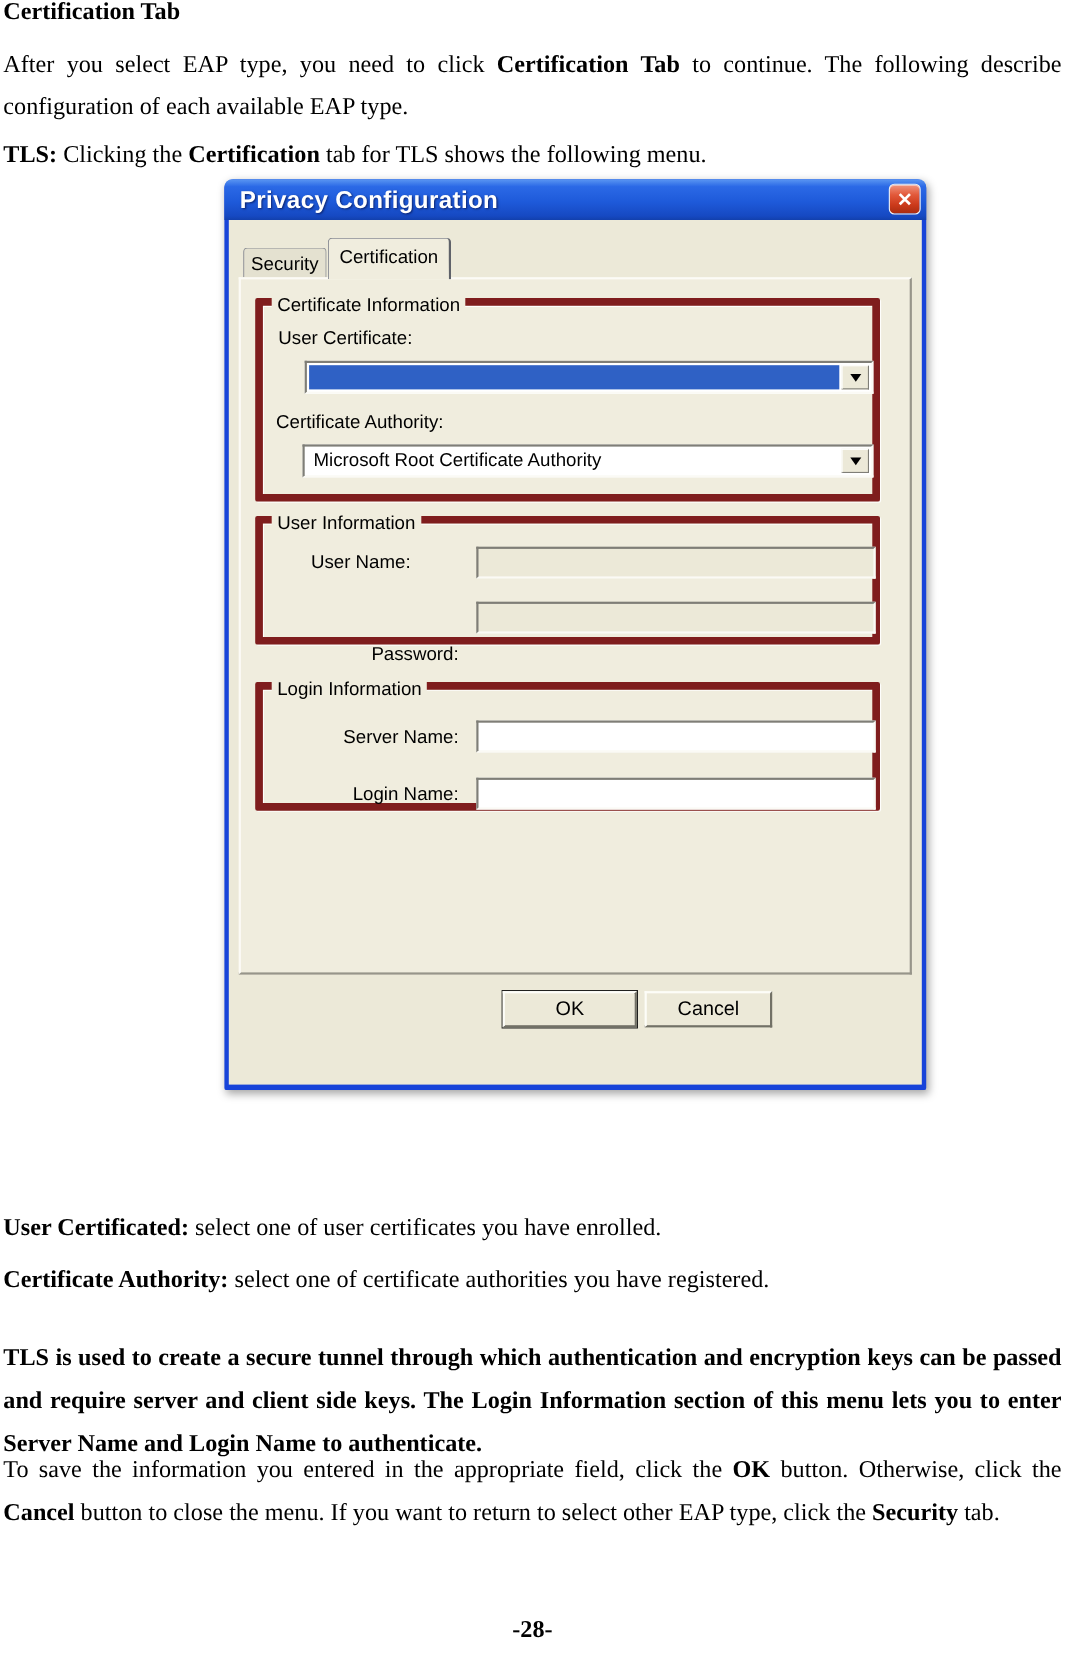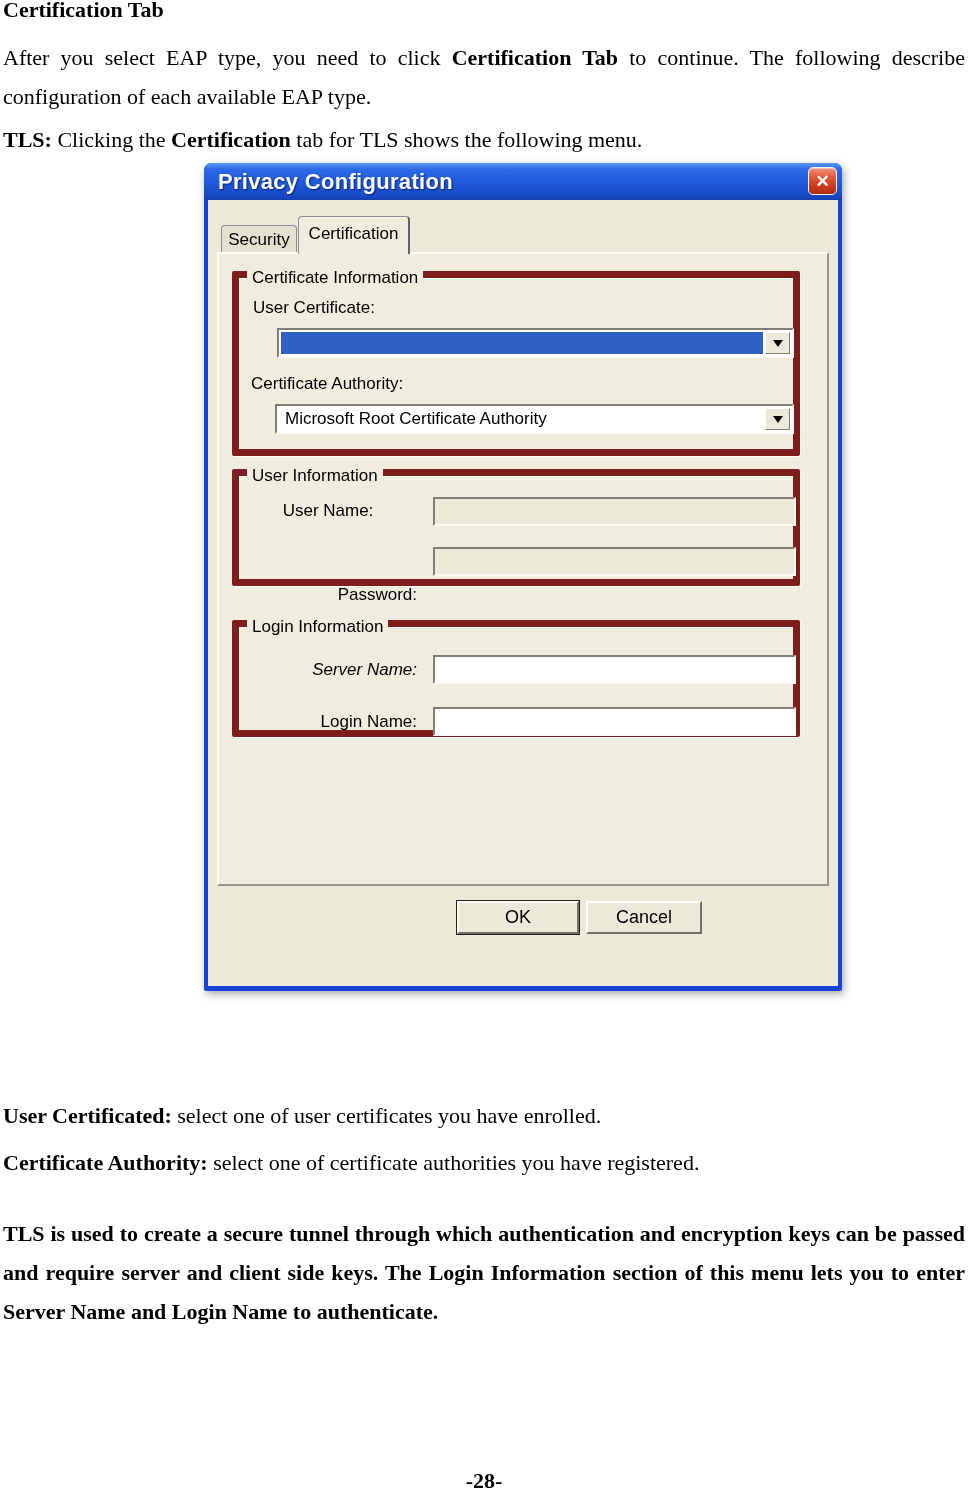--- a/index.html
+++ b/index.html
@@ -188,21 +188,21 @@
           <span class="dlg-label dlg-label-right" style="left:0; top:25px; width:178px;text-align:center;">User Name:</span>
           <input class="field sunken field-disabled" style="left: 194px; top: 21px; width: 363px;" disabled="" value="">
 
           <span class="dlg-label dlg-label-right" style="left:0; top:73px; width:178px;margin-top:36px;">Password:</span>
           <input class="field sunken field-disabled" style="left: 194px; top: 71px; width: 363px;" disabled="" value="">
         </div>
 
         <div class="group" style="left:13px; top:366px; width:568px; height:117px;">
           <span class="group-title">Login Information</span>
 
-          <span class="dlg-label dlg-label-right" style="left:0; top:33px; width:178px;font-style:italic;">Server Name:</span>
+          <span class="dlg-label dlg-label-right" style="left:0; top:33px; width:178px;">Server Name:</span>
           <input class="field sunken" style="left: 194px; top: 28px; width: 363px;" value="">
 
           <span class="dlg-label dlg-label-right" style="left:0; top:85px; width:178px;">Login Name:</span>
           <input class="field sunken" style="left: 194px; top: 80px; width: 363px;" value="">
         </div>
 
       </div>
 
       <div class="xp-btn xp-btn-default" style="left:249px; top:701px; width:122px;">
         <span>OK</span>
@@ -214,16 +214,17 @@
     </div>
   </div>
 
 
   <div class="doc-text" style="top:1143px;"><b>Certificate Authority:</b> select one of certificate authorities you have registered.</div>
 
   <div class="doc-text" style="top:1096px;"><b>User Certificated:</b> select one of user certificates you have enrolled.</div>
 
   <div class="doc-text" style="top:1214px;font-weight:bold;">TLS is used to create a secure tunnel through which authentication and encryption keys can be passed and require server and client side keys. The Login Information section of this menu lets you to enter Server Name and Login Name to authenticate.</div>
 
+  <div class="doc-text" style="top:1316px;">To save the information you entered in the appropriate field, click the <b>OK</b> button. Otherwise, click the <b>Cancel</b> button to close the menu. If you want to return to select other EAP type, click the <b>Security</b> tab.</div>
 
   <div class="page-number">-28-</div>
 
 </div>
 
 </body></html>

